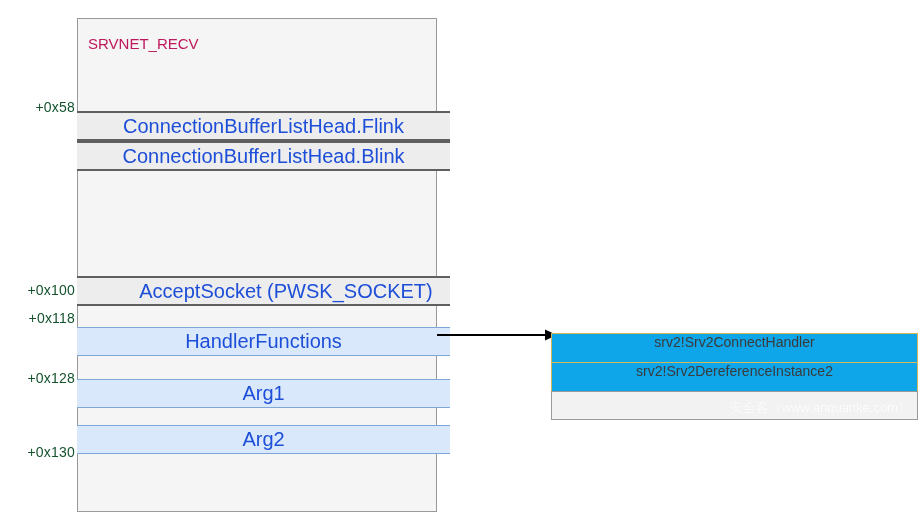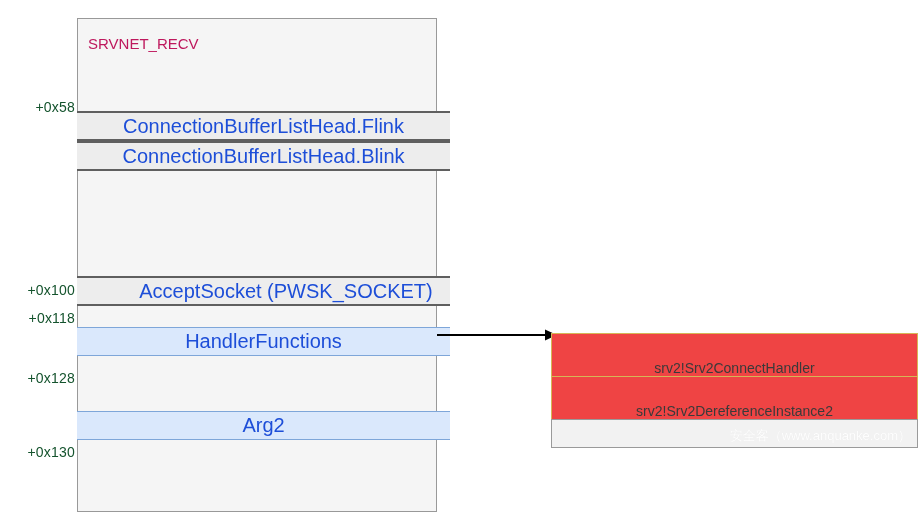--- a/index.html
+++ b/index.html
@@ -85,27 +85,27 @@
   #handler-table {
     position: absolute;
     left: 551px;
     top: 333px;
     width: 367px;
     border: 1px solid #9a9a9a;
     box-sizing: border-box;
     background: #f5f5f5;
   }
   .handler-row {
-    height: 44px;
+    height: 30px;
     box-sizing: border-box;
-    background: #ef4444;
+    background: #0ea5e9;
     border: 1px solid #d6b656;
     margin: -1px;
     display: flex;
-    align-items: flex-end;
+    align-items: flex-start;
     justify-content: center;
     font-size: 14px;
     color: #3a3a3a;
     white-space: nowrap;
   }
   #handler-empty-row {
     height: 29px;
     box-sizing: border-box;
     background: #f2f2f2;
     border: 1px solid #9a9a9a;
@@ -141,21 +141,24 @@
     </div>
     <div class="field-row gray" style="top: 122px; height: 30px;">
       <span>ConnectionBufferListHead.Blink</span>
     </div>
     <div class="field-row gray" style="top: 257px; height: 30px; padding-left: 45px;">
       <span>AcceptSocket (PWSK_SOCKET)</span>
     </div>
     <div class="field-row blue" style="top: 308px; height: 29px;">
       <span>HandlerFunctions</span>
     </div>
-    <div class="field-row blue" style="top: 392px; height: 29px;">
+    <div class="field-row blue" style="top: 360px; height: 29px;">
+      <span>Arg1</span>
+    </div>
+    <div class="field-row blue" style="top: 406px; height: 29px;">
       <span>Arg2</span>
     </div>
   </div>
 
 <svg id="handler-arrow" viewBox="0 0 120 14" preserveAspectRatio="none">
   <line x1="0" y1="7" x2="110" y2="7" stroke="#000000" stroke-width="2.2"></line>
   <polygon points="108,1.5 120,7 108,12.5" fill="#000000"></polygon>
 </svg>
 
 <div id="handler-table">

